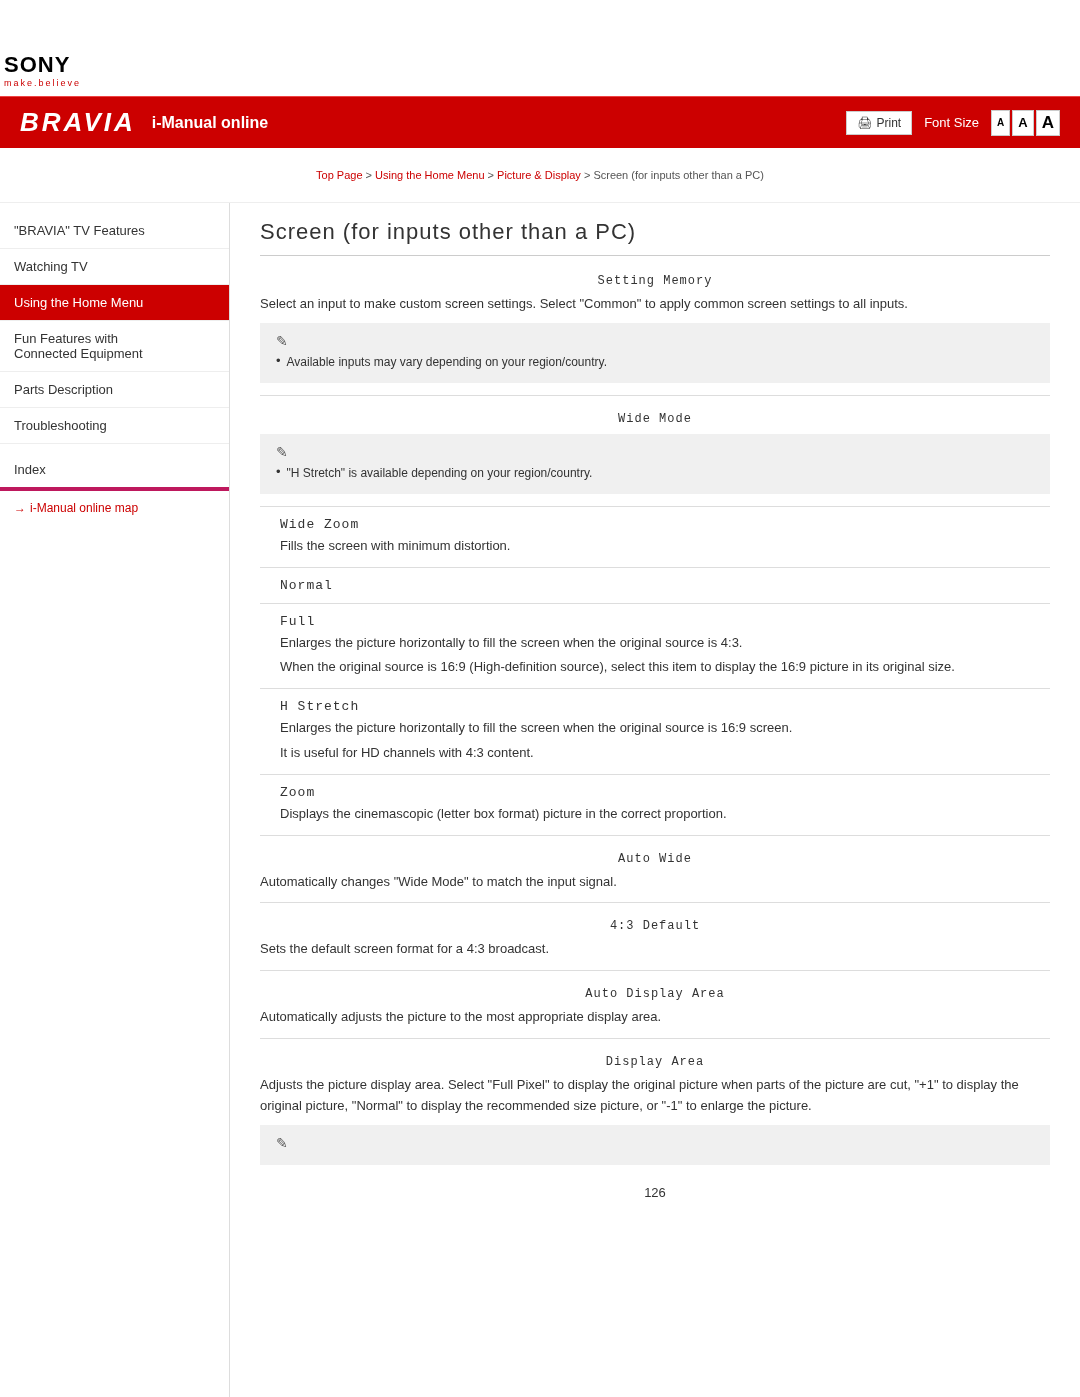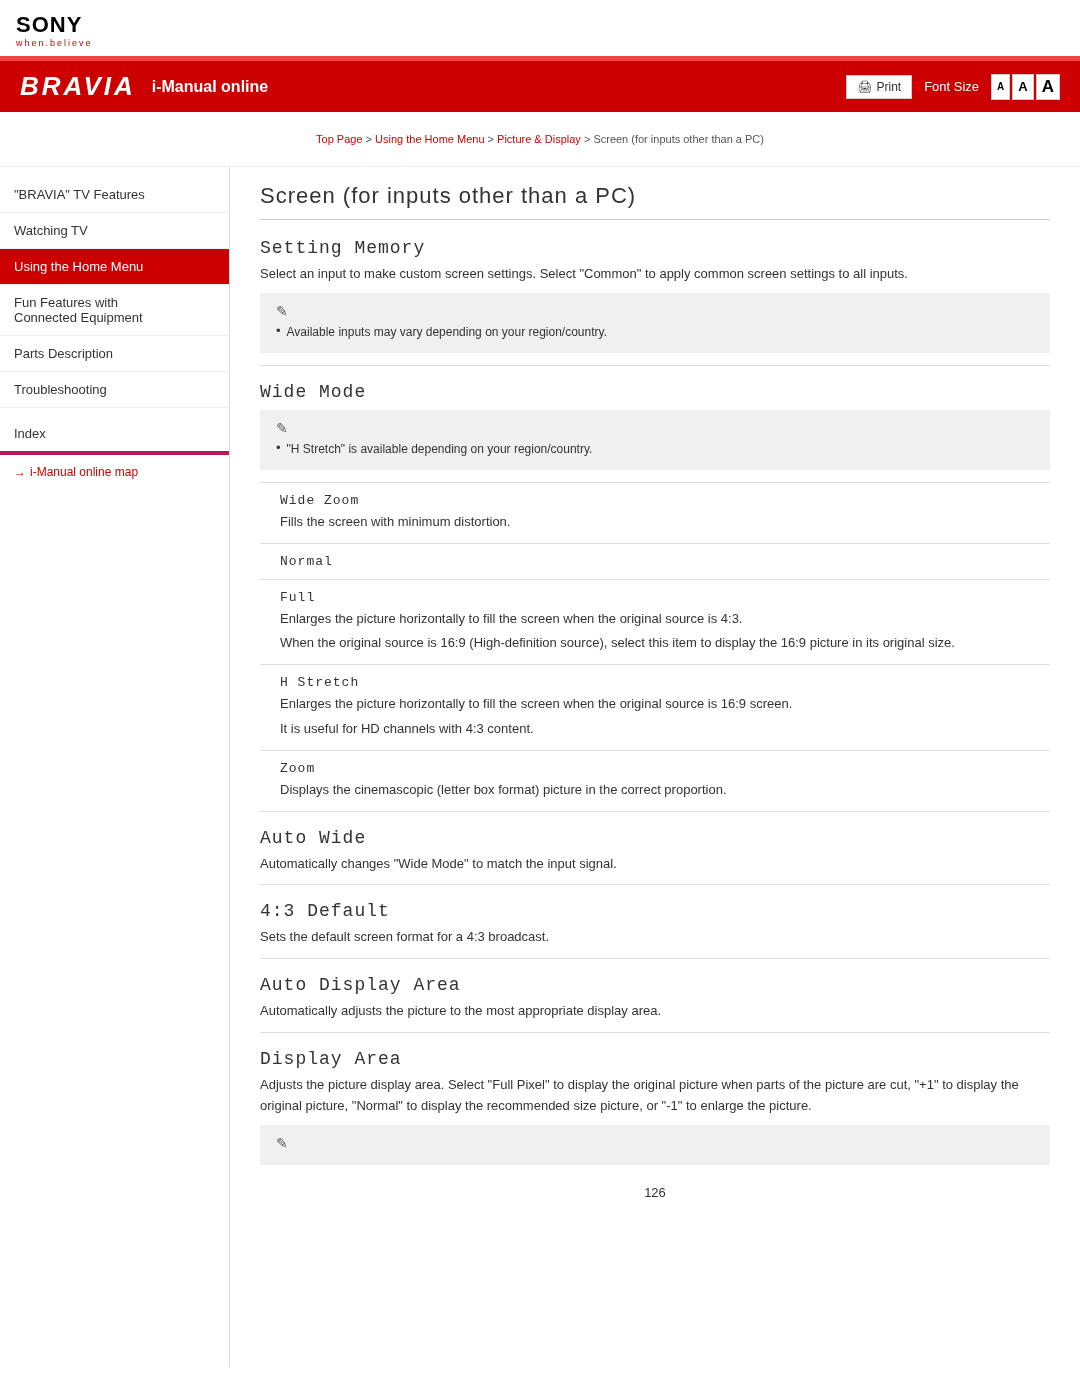--- a/index.html
+++ b/index.html
@@ -6,22 +6,23 @@
     body {
       font-family: Arial, Helvetica, sans-serif;
       font-size: 13px;
       color: #333;
       background: #fff;
       width: 1080px;
     }
 
     
     .top-header {
-      padding: 12px 20px 8px 16px;
-      border-bottom: 5px solid #ef4444;
+      padding: 12px 20px 8px 4px;
+      border-bottom: 1px solid #ef4444;
+      margin-top: 40px;
     }
     .sony-logo {
       font-size: 22px;
       font-weight: 900;
       letter-spacing: 1px;
       color: #000;
       font-family: 'Arial Black', sans-serif;
     }
     .sony-tagline {
       font-size: 9px;
@@ -160,26 +161,27 @@
       font-weight: normal;
       color: #333;
       letter-spacing: 1px;
       border-bottom: 1px solid #ccc;
       padding-bottom: 10px;
       margin-bottom: 18px;
     }
 
     
     .section-title {
-      font-size: 18px;
+      font-size: 12px;
       font-family: 'Courier New', monospace;
       color: #333;
       margin-bottom: 6px;
       margin-top: 16px;
       letter-spacing: 1px;
+      text-align: center;
     }
     .section-desc {
       font-size: 13px;
       color: #333;
       margin-bottom: 8px;
       line-height: 1.6;
     }
     .note-box {
       background: #f0f0f0;
       border: none;
@@ -232,21 +234,21 @@
       color: #333;
       margin-top: 20px;
     }
   </style>
 </head>
 <body>
 
 <div class="top-header">
   <div class="sony-logo">SONY</div>
   <div class="sony-tagline">
-    <span>when.</span><span style="color:#c00">believe</span>
+    <span>make.</span><span style="color:#c00">believe</span>
   </div>
 </div>
 
 <div class="bravia-bar">
   <div class="bravia-left">
     <span class="bravia-title">BRAVIA</span>
     <span class="bravia-subtitle">i-Manual online</span>
   </div>
   <div class="bravia-right">
     <button class="print-btn">

